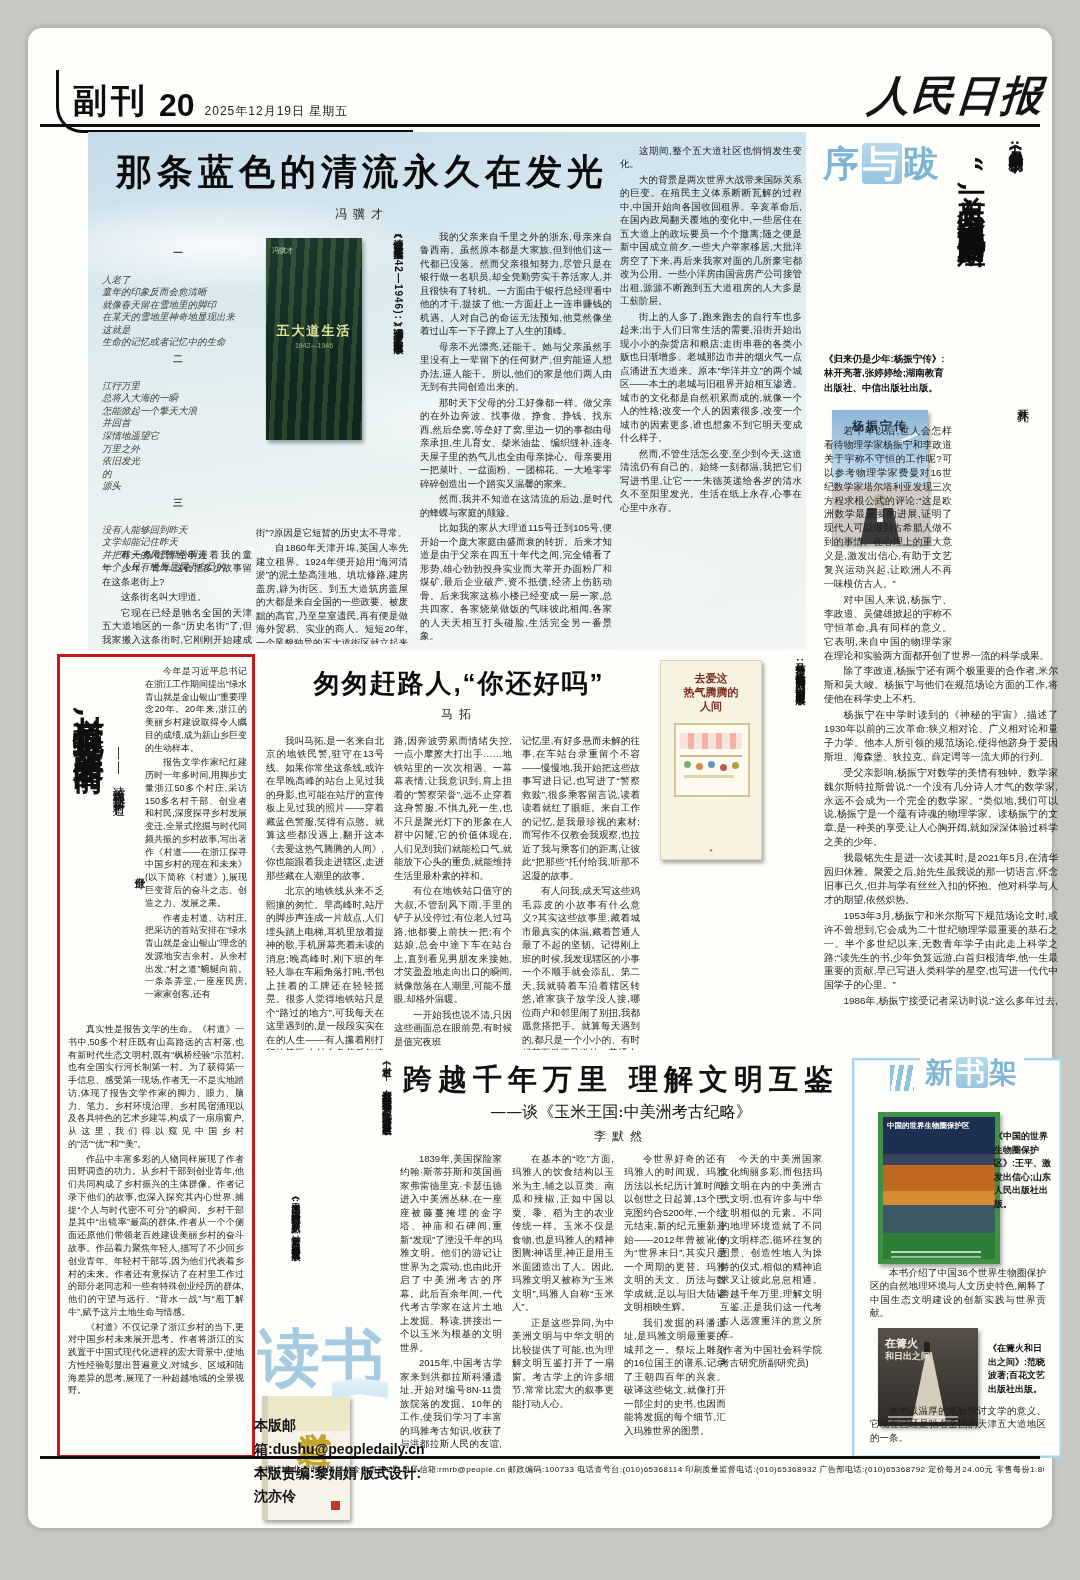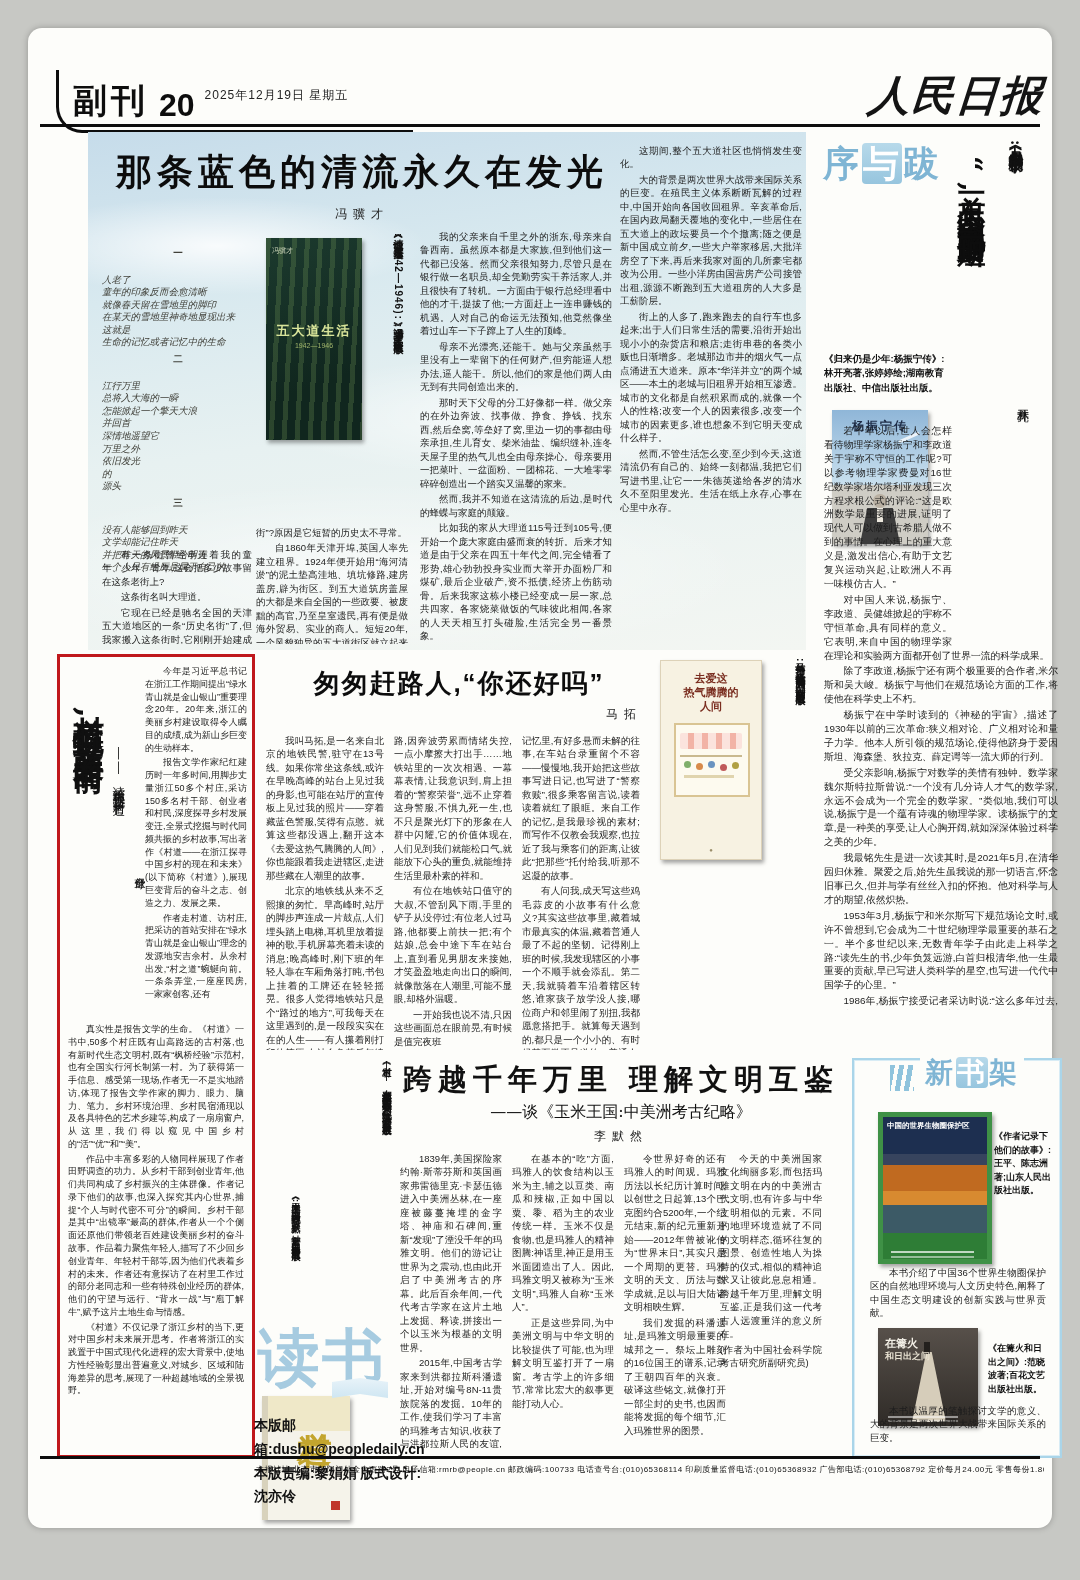--- a/index.html
+++ b/index.html
@@ -7,21 +7,21 @@
   .page{position:absolute;left:28px;top:28px;width:1024px;height:1500px;background:#fdfdfa;border-radius:14px;box-shadow:0 0 6px rgba(0,0,0,.25);}
   .abs{position:absolute;}
   .vt{writing-mode:vertical-rl;}
   .txt{font-size:9.5px;line-height:1.42;text-align:justify;color:#1d1d1d;overflow:hidden;}
   .txt p{margin:0 0 2px 0;text-indent:2em;}
   .cap{font-size:9.5px;line-height:1.5;color:#111;font-weight:bold;overflow:hidden;}
   .vcap{font-size:10px;line-height:1.55;color:#111;font-weight:bold;overflow:hidden;letter-spacing:1px;}
   .mast-bracket{border-left:3px solid #0d0d0d;border-bottom:3px solid #0d0d0d;border-bottom-left-radius:26px;display:flex;align-items:flex-end;gap:10px;padding:4px 10px 6px 14px;}
   .mast-title{font-size:34px;font-weight:bold;color:#0d0d0d;letter-spacing:4px;}
   .mast-page{font-size:32px;font-weight:bold;color:#0d0d0d;}
-  .mast-date{font-size:12px;color:#222;padding-bottom:20px;letter-spacing:1px;}
+  .mast-date{font-size:12px;color:#222;padding-bottom:4px;letter-spacing:1px;}
   .paper-logo{font-family:"DejaVu Serif",serif;font-style:italic;font-weight:bold;font-size:42px;color:#141414;transform:skewX(-4deg);letter-spacing:2px;}
   .rule{background:#0d0d0d;}
   .sky{background:
     radial-gradient(ellipse 300px 70px at 18% 22%, rgba(255,255,255,.85), transparent 70%),
     radial-gradient(ellipse 420px 90px at 65% 55%, rgba(255,255,255,.75), transparent 70%),
     radial-gradient(ellipse 500px 120px at 40% 85%, rgba(255,255,255,.6), transparent 75%),
     linear-gradient(172deg,#c6dcea 0%,#d8e9ef 28%,#e7f1f1 55%,#f3f6f2 100%);}
   .main-headline{font-size:36px;font-weight:bold;color:#0c0c0c;letter-spacing:5px;text-align:center;}
   .byline{font-size:12px;color:#222;text-align:center;letter-spacing:6px;}
   .poem{font-family:"Liberation Serif",serif;font-style:italic;font-size:9.5px;line-height:1.32;color:#41413a;white-space:pre-line;}
@@ -126,21 +126,21 @@
       <div style="position:absolute;left:4px;top:8px;width:62px;height:16px;background:#f2b3a6;border-radius:2px;background-image:repeating-linear-gradient(90deg,#fbe3dd 0 8px,transparent 8px 14px);"></div>
       <div style="position:absolute;left:4px;top:30px;width:62px;height:2px;background:#c9b98f;"></div>
       <div style="position:absolute;left:8px;top:36px;width:7px;height:7px;border-radius:50%;background:#7fae6a;box-shadow:12px 2px 0 #d88a4a,24px 0 0 #6a93c0,36px 3px 0 #c05a5a,48px 1px 0 #b0a044;"></div>
       <div style="position:absolute;left:8px;top:50px;width:50px;height:3px;background:#e0d4ae;"></div>
     </div>
     <div style="position:absolute;left:0;bottom:6px;width:100%;text-align:center;font-size:6px;color:#9a8d6a;">●</div>
   </div>
   <div class="abs vt vcap" style="left:768px;top:655px;height:250px;width:40px;">马拓著:《去爱这热气腾腾的人间》;湖南文艺出版社出版。</div>
 
   <div class="abs" style="left:276px;top:666px;width:366px;text-align:center;font-size:26px;font-weight:bold;color:#0d0d0d;letter-spacing:2px;">匆匆赶路人,“你还好吗”</div>
-  <div class="abs byline" style="left:276px;top:706px;width:366px;text-align:right;">马拓</div>
+  <div class="abs byline" style="left:276px;top:706px;width:366px;">马拓</div>
   <div class="abs txt" style="left:266px;top:734px;width:118px;height:316px;">
     <p>我叫马拓,是一名来自北京的地铁民警,驻守在13号线。如果你常坐这条线,或许在早晚高峰的站台上见过我的身影,也可能在站厅的宣传板上见过我的照片——穿着藏蓝色警服,笑得有点憨。就算这些都没遇上,翻开这本《去爱这热气腾腾的人间》,你也能跟着我走进辖区,走进那些藏在人潮里的故事。</p>
     <p>北京的地铁线从来不乏熙攘的匆忙。早高峰时,站厅的脚步声连成一片鼓点,人们埋头踏上电梯,耳机里放着提神的歌,手机屏幕亮着未读的消息;晚高峰时,刚下班的年轻人靠在车厢角落打盹,书包上挂着的工牌还在轻轻摇晃。很多人觉得地铁站只是个“路过的地方”,可我每天在这里遇到的,是一段段实实在在的人生——有人攥着刚打印的简历,在站台角落反复练习面试;也有人红着眼眶站在闸机旁,连交通卡掉在地上都没察觉。与家人走散,在地铁站迷</p>
   </div>
   <div class="abs txt" style="left:394px;top:734px;width:118px;height:316px;">
     <p style="text-indent:0;">路,因奔波劳累而情绪失控,一点小摩擦大打出手……地铁站里的一次次相遇、一幕幕表情,让我意识到,肩上担着的“警察荣誉”,远不止穿着这身警服,不惧九死一生,也不只是聚光灯下的形象在人群中闪耀,它的价值体现在,人们见到我们就能松口气,就能放下心头的重负,就能维持生活里最朴素的祥和。</p>
     <p>有位在地铁站口值守的大叔,不管刮风下雨,手里的铲子从没停过;有位老人过马路,他都要上前扶一把;有个姑娘,总会中途下车在站台上,直到看见男朋友来接她,才笑盈盈地走向出口的瞬间,就像散落在人潮里,可能不显眼,却格外温暖。</p>
     <p>一开始我也说不清,只因这些画面总在眼前晃,有时候是值完夜班</p>
   </div>
   <div class="abs txt" style="left:522px;top:734px;width:118px;height:316px;">
@@ -227,37 +227,37 @@
   </div>
   <div class="abs" style="left:254px;top:1414px;width:180px;font-size:14px;line-height:1.7;color:#111;font-weight:bold;">
     <div>本版邮箱:dushu@peopledaily.cn</div>
     <div>本版责编:黎娟娟  版式设计:沈亦伶</div>
   </div>
 
   <div class="abs bluebox" style="left:852px;top:1058px;width:206px;height:396px;">
     <div style="position:absolute;left:0;top:-6px;width:100%;text-align:center;">
       <span class="bars-icon"></span><span class="fancy" style="font-size:28px;background:#fdfdfa;padding:0 4px;"><span class="ch">新</span><span class="ch">书</span><span class="ch">架</span></span>
     </div>
-    <div class="cover" style="position:absolute;left:24px;top:52px;width:104px;height:142px;border:5px solid #3f9146;background:#1d2f50;">
+    <div class="cover" style="position:absolute;left:24px;top:52px;width:104px;height:142px;border:5px solid #3f9146;background:#1d2f50;padding-left:8px;">
       <div style="position:absolute;left:0;top:0;width:100%;height:100%;background:linear-gradient(#1d2f50 0 26%,#37445e 26% 34%,#c06a20 34% 52%,#d88a30 52% 62%,#3c5a66 62% 82%,#2e7d36 82%);"></div>
       <div style="position:absolute;left:4px;top:4px;width:90%;font-size:7.5px;color:#fff;font-weight:bold;line-height:1.3;">中国的世界生物圈保护区</div>
       <div style="position:absolute;left:8px;bottom:6px;width:80%;height:2px;background:rgba(255,255,255,.7);box-shadow:0 5px 0 rgba(255,255,255,.5);"></div>
     </div>
-    <div class="cap" style="position:absolute;left:140px;top:70px;width:58px;height:120px;font-size:9px;">《作者记录下他们的故事》:王平、陈志洲著;山东人民出版社出版。</div>
+    <div class="cap" style="position:absolute;left:140px;top:70px;width:58px;height:120px;font-size:9px;">《中国的世界生物圈保护区》:王平、激发出信心;山东人民出版社出版。</div>
     <div class="txt" style="position:absolute;left:16px;top:206px;width:176px;height:52px;">
       <p>本书介绍了中国36个世界生物圈保护区的自然地理环境与人文历史特色,阐释了中国生态文明建设的创新实践与世界贡献。</p>
     </div>
     <div class="cover" style="position:absolute;left:24px;top:268px;width:100px;height:98px;background:linear-gradient(#57504a,#2f2b27);">
       <div style="position:absolute;left:34px;top:24px;width:34px;height:70px;background:#d6cdba;clip-path:polygon(42% 0,58% 0,100% 100%,0 100%);"></div>
       <div style="position:absolute;left:46px;top:14px;width:6px;height:12px;background:#23201d;"></div>
       <div style="position:absolute;left:7px;top:8px;font-size:11px;font-weight:bold;color:#f2efe6;">在篝火</div>
       <div style="position:absolute;left:7px;top:22px;font-size:9px;font-weight:bold;color:#e8e2d2;">和日出之间</div>
       <div style="position:absolute;left:10px;bottom:8px;width:70%;height:2px;background:rgba(255,255,255,.5);box-shadow:0 4px 0 rgba(255,255,255,.35);"></div>
     </div>
     <div class="cap" style="position:absolute;left:134px;top:282px;width:62px;height:96px;font-size:9px;">《在篝火和日出之间》:范晓波著;百花文艺出版社出版。</div>
     <div class="txt" style="position:absolute;left:16px;top:344px;width:176px;height:46px;">
-      <p>本书以温厚的笔触探讨文学的意义、大的背景是两次世界大战带来国际关系的巨变。</p>
+      <p>本书以温厚的笔触探讨文学的意义、它现在已经是驰名全国的天津五大道地区的一条。</p>
     </div>
   </div>
 
   <div class="abs rule" style="left:40px;top:1456px;width:1000px;height:3px;"></div>
   <div class="abs footer-line" style="left:256px;top:1464px;width:788px;">本报社址:北京市朝阳门外金台西路2号  电子信箱:rmrb@people.cn  邮政编码:100733  电话查号台:(010)65368114  印刷质量监督电话:(010)65368932  广告部电话:(010)65368792  定价每月24.00元  零售每份1.80元  广告许可证:京工商广字第003号</div>
 </div>
 
 </body></html>

